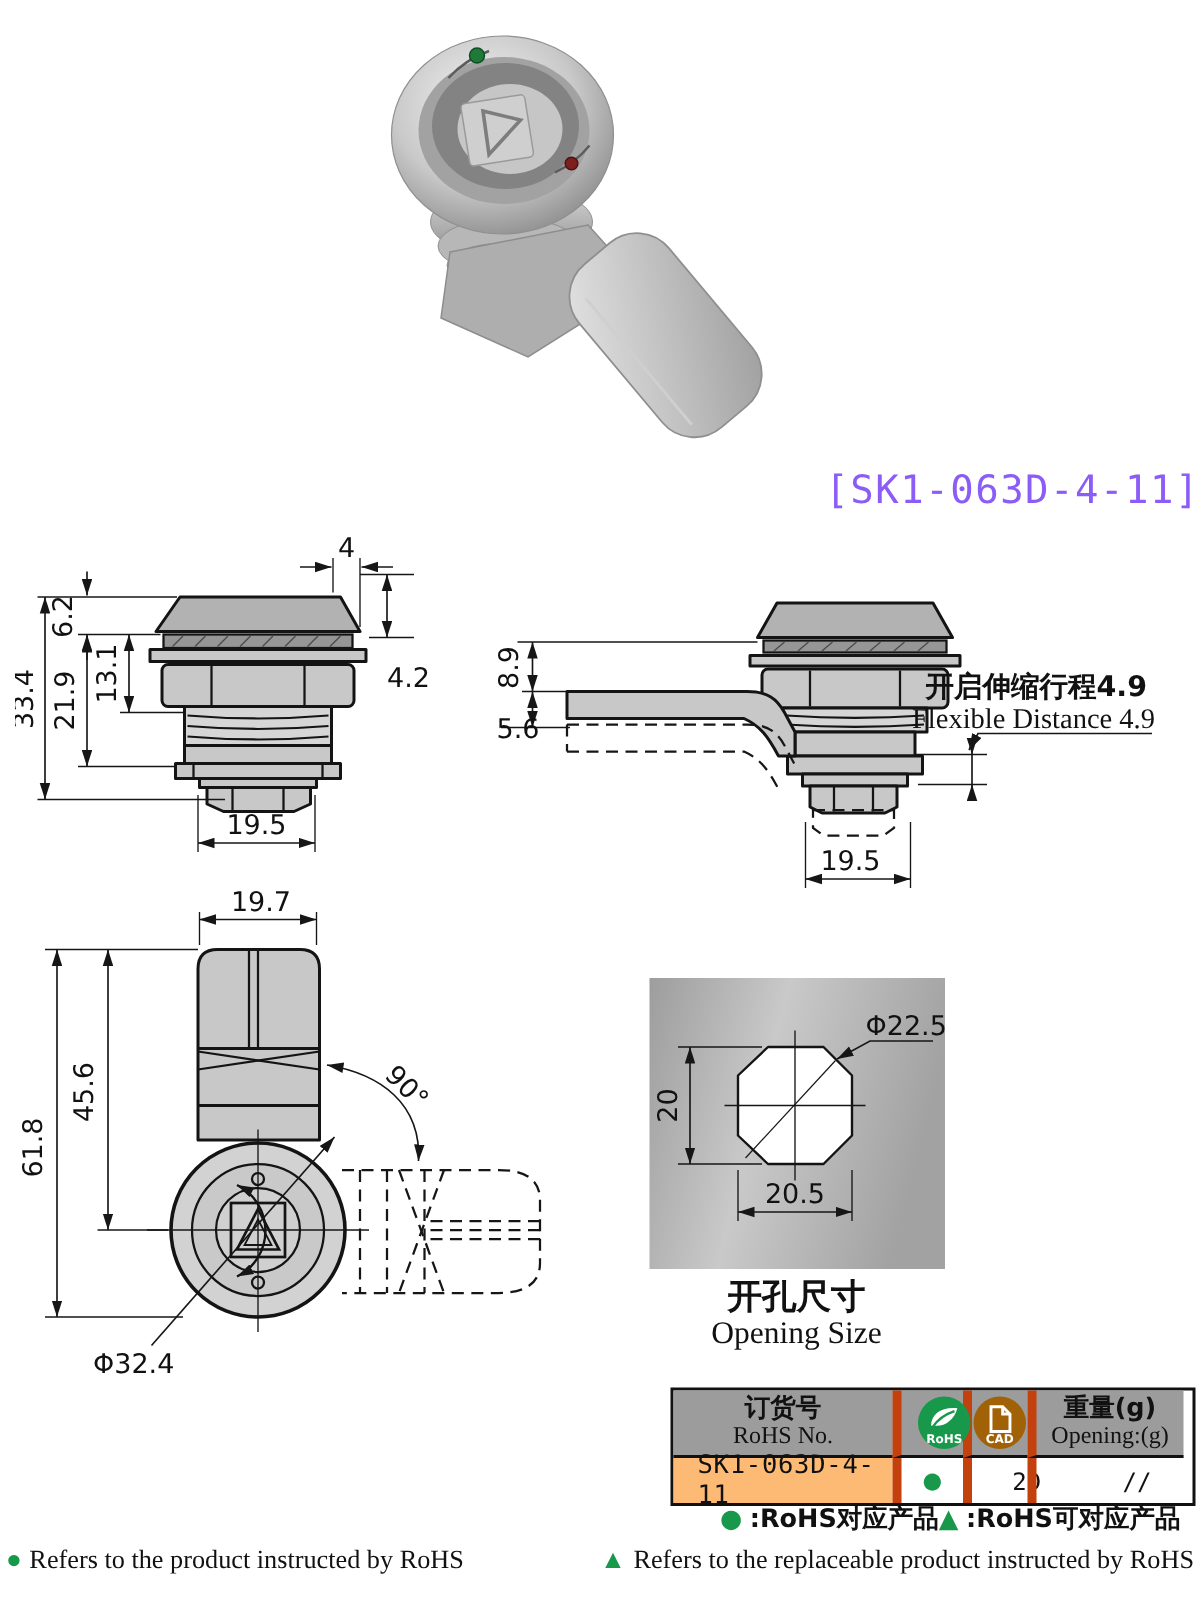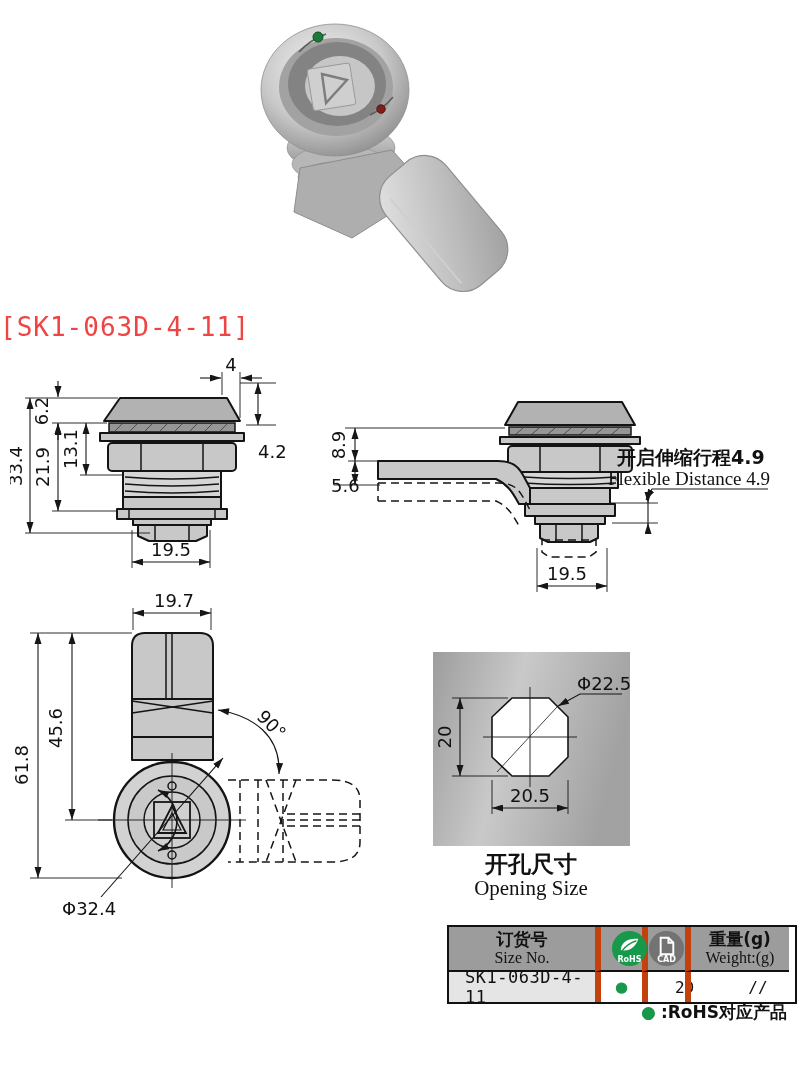--- a/index.html
+++ b/index.html
@@ -15,44 +15,44 @@
   .pline2{stroke:#141414;stroke-width:2;fill:none;}
   .dim{stroke:#161616;stroke-width:1.1;fill:none;}
   .ext{stroke:#161616;stroke-width:0.9;fill:none;}
   .dash{stroke:#161616;stroke-width:1.5;fill:none;stroke-dasharray:8 5;}
   .dimtxt{font:18px "DejaVu Sans",sans-serif;fill:#111;}
   .dimtxt-m{font:18px "DejaVu Sans",sans-serif;fill:#111;text-anchor:middle;}
   .cjk{font:bold 19px "DejaVu Sans",sans-serif;fill:#111;}
   .serif{font:19px "Liberation Serif",serif;fill:#111;}
 
   
-  .code{left:0;top:312px;width:800px;text-align:left;
-        font:26px "DejaVu Sans Mono",monospace;letter-spacing:1px;color:#ef4444;}
+  .code{left:0;top:312px;width:800px;text-align:right;
+        font:26px "DejaVu Sans Mono",monospace;letter-spacing:1px;color:#8b5cf6;}
 
   
   .cap-cn{font:bold 23px "DejaVu Sans",sans-serif;fill:#111;text-anchor:middle;}
   .cap-en{font:21px "Liberation Serif",serif;fill:#111;text-anchor:middle;}
 
   
   .spec{left:447px;top:925px;width:346px;border:2.5px solid #111;
         display:grid;grid-template-columns:146px 47px 43px 104px;background:#fff;}
   .spec .cell{border-left:6px solid #c2410c;display:flex;flex-direction:column;
         align-items:center;justify-content:center;min-height:0;}
   .spec .cell.first{border-left:none;}
   .spec .hd{background:#9c9c9c;height:43px;border-bottom:2px solid #111;}
   .spec .bd{height:30px;flex-direction:row;}
   .hd-cn{font:bold 17px "DejaVu Sans",sans-serif;line-height:19px;}
   .hd-en{font:16px "Liberation Serif",serif;line-height:18px;}
-  .item-cell{background:#e5e5e5;padding-left:16px;}
+  .item-cell{background:#fdba74;padding-left:16px;}
   .item-txt{font:17px "DejaVu Sans Mono",monospace;letter-spacing:0.5px;}
   .mono{font:16px "DejaVu Sans Mono",monospace;margin-left:36px;}
   .dotmark{color:#17984a;font-size:15px;}
   .icon-circle{position:relative;width:35px;height:35px;border-radius:50%;}
   .icon-circle.rohs{background:#17984a;margin-left:16px;}
-  .icon-circle.cad{background:#737373;}
+  .icon-circle.cad{background:#a16207;}
   .icon-circle svg{position:absolute;left:0;top:0;width:35px;height:35px;}
   .icon-label{position:absolute;left:0;bottom:2px;width:35px;text-align:center;
         font:bold 8px "DejaVu Sans",sans-serif;color:#fff;}
 
   
   .legend{left:447px;top:1001px;width:346px;display:flex;justify-content:flex-end;
         padding:0 6px;box-sizing:border-box;font:bold 17px "DejaVu Sans",sans-serif;}
   .legend .sym,.footer .sym{color:#17984a;margin-right:5px;}
   .footer{left:4px;top:1029px;width:792px;display:flex;justify-content:space-between;
         font:17.5px "Liberation Serif",serif;}
@@ -391,21 +391,21 @@
       <line class="dim" x1="492" y1="808" x2="568" y2="808" marker-start="url(#o-as)" marker-end="url(#o-ae)"></line>
       <text class="dimtxt-m" x="530" y="802">20.5</text>
     </g>
     <text class="cap-cn" x="531" y="872">开孔尺寸</text>
     <text class="cap-en" x="531" y="895">Opening Size</text>
   </svg>
 
   <div class="abs spec">
     <div class="cell hd first">
       <span class="hd-cn">订货号</span>
-      <span class="hd-en">Size No.</span>
+      <span class="hd-en">RoHS No.</span>
     </div>
     <div class="cell hd">
       <div class="icon-circle rohs">
         <svg viewBox="0 0 36 36">
           <path d="M9,20 C9,12 16,7 27,8 C25,16 18,21 11,20 Z" fill="#fff"></path>
           <path d="M10,21 C14,15 19,12 25,10" stroke="#17984a" stroke-width="1.6" fill="none"></path>
         </svg>
         <span class="icon-label">RoHS</span>
       </div>
     </div>
@@ -413,35 +413,40 @@
       <div class="icon-circle cad">
         <svg viewBox="0 0 36 36">
           <path d="M12,7 h8 l5,5 v12 h-13 z" fill="none" stroke="#fff" stroke-width="2"></path>
           <path d="M20,7 v5 h5" fill="none" stroke="#fff" stroke-width="2"></path>
         </svg>
         <span class="icon-label">CAD</span>
       </div>
     </div>
     <div class="cell hd">
       <span class="hd-cn">重量(g)</span>
-      <span class="hd-en">Weight:(g)</span>
+      <span class="hd-en">Opening:(g)</span>
     </div>
 
     <div class="cell bd first item-cell">
       <span class="item-txt">SK1-063D-4-11</span>
     </div>
     <div class="cell bd">
       <span class="dotmark">●</span>
     </div>
     <div class="cell bd">
       <span class="mono">2D</span>
     </div>
     <div class="cell bd">
       <span class="mono">//</span>
     </div>
   </div>
 
   <div class="abs legend">
     <span class="item"><span class="sym">●</span><span>:RoHS对应产品</span></span>
+    <span class="item"><span class="sym">▲</span><span>:RoHS可对应产品</span></span>
   </div>
 
+  <div class="abs footer">
+    <span class="item"><span class="sym">●</span><span>Refers to the product instructed by RoHS</span></span>
+    <span class="item"><span class="sym">▲</span><span>Refers to the replaceable product instructed by RoHS</span></span>
+  </div>
 
 </div>
 
 </body></html>

